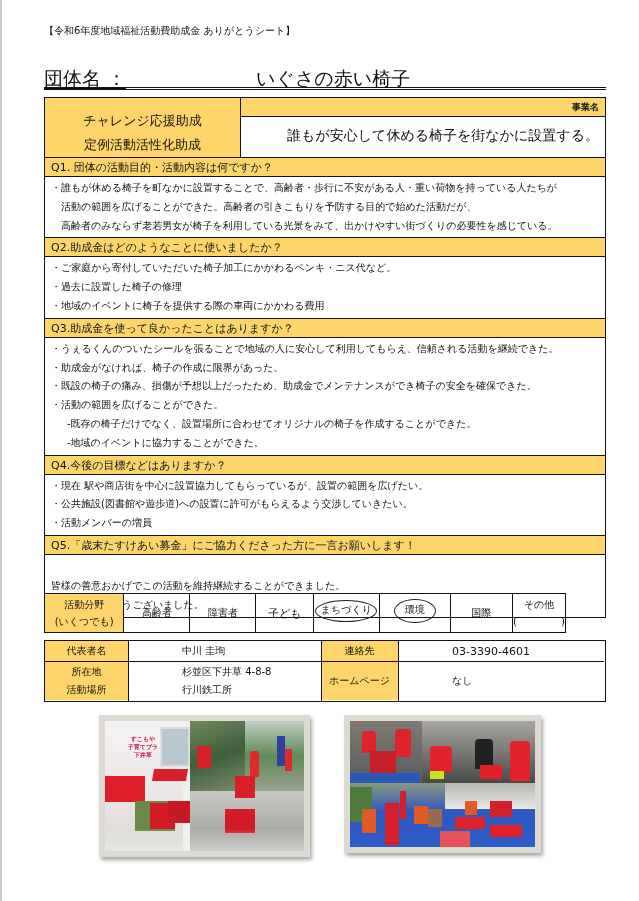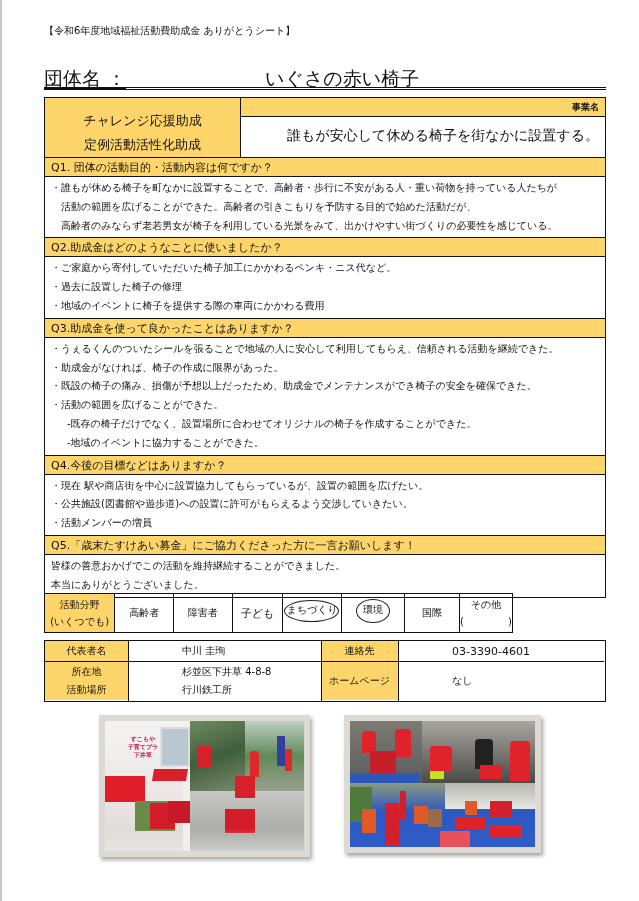--- a/index.html
+++ b/index.html
@@ -12,48 +12,48 @@
   }
   .doc-title {
     position: absolute; left: 42px; top: 24px;
     font-size: 10px; color: #111; white-space: nowrap;
   }
   .org-row {
     position: absolute; left: 42px; top: 66px; width: 562px; height: 24px;
     border-bottom: 3px double #111;
   }
   .org-label { position: absolute; left: 0; top: 0; font-size: 19px; text-decoration: underline; text-underline-offset: 3px; }
-  .org-name { position: absolute; left: 212px; top: 0; font-size: 19px; margin-left: 9px; }
+  .org-name { position: absolute; left: 212px; top: 0; font-size: 19px; }
 
   .main-table {
     position: absolute; left: 42px; top: 97px; width: 562px;
     border: 1.5px solid #111;
   }
   .yellow { background: #fdd56a; }
   .hdr-block { display: flex; height: 60px; border-bottom: 1px solid #111; }
   .grant-types {
     width: 196px; border-right: 1.5px solid #111;
     display: flex; flex-direction: column; justify-content: flex-end; align-items: center;
     font-size: 13px; line-height: 24px;
   }
   .project { flex: 1; display: flex; flex-direction: column; text-align: right; }
   .project-label { height: 19px; font-size: 9px; font-weight: bold; padding: 3px 6px; border-bottom: 1px solid #111; }
   .project-name { flex: 1; background: #fff; font-size: 14px; padding: 10px 6px 0 6px; white-space: nowrap; }
 
   .q-head {
     height: 19px; font-size: 11px; padding: 2px 6px; border-bottom: 1px solid #111; white-space: nowrap;
   }
   .q-body { background: #fff; padding: 2px 6px; border-bottom: 1.5px solid #111; }
-  .q-body:last-child { border-bottom: none; }
+  .q-body:last-child { border-bottom: none; margin-top: 20px; }
   .line { font-size: 10px; line-height: 18.8px; white-space: nowrap; }
   .line.indent { padding-left: 10px; }
   .line.indent2 { padding-left: 16px; }
 
   .cat-table {
-    position: absolute; left: 42px; top: 593px; width: 469px; height: 40px;
+    position: absolute; left: 42px; top: 593px; width: 522px; height: 40px;
     border: 1.5px solid #111; display: flex;
   }
   .cat-cell {
     border-right: 1px solid #111; display: flex; flex-direction: column;
     align-items: center; justify-content: center; font-size: 10px; position: relative;
   }
   .cat-cell:last-child { border-right: none; }
   .cat-head { line-height: 17px; text-align: center; }
   .circled::before {
     content: ""; position: absolute; border: 1px solid #222; border-radius: 50%;

